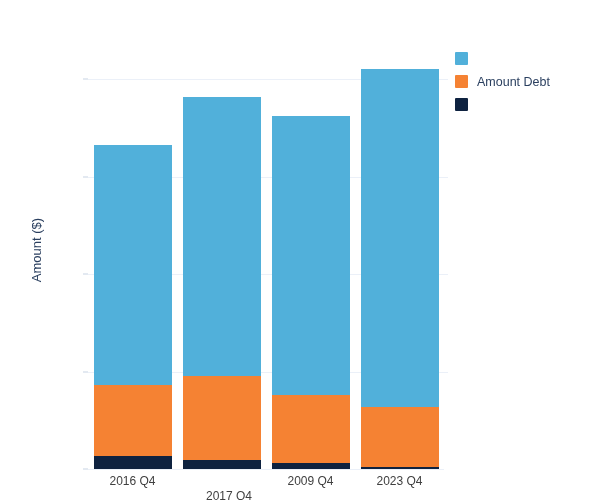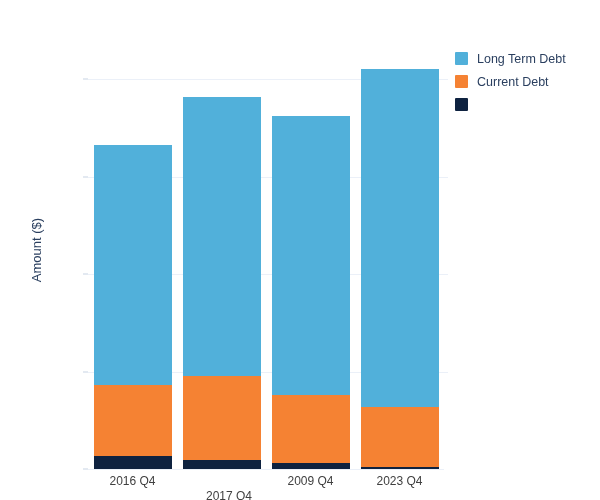--- a/index.html
+++ b/index.html
@@ -176,24 +176,23 @@
   <div id="x-axis-layer">
       <div class="x-tick-label" style="left: 82.5px; width: 100px;">2016 Q4</div>
       <div class="x-tick-label" style="left: 179px; width: 100px; margin-top: 15px;">2017 Q4</div>
       <div class="x-tick-label" style="left: 260.5px; width: 100px;">2009 Q4</div>
       <div class="x-tick-label" style="left: 349.5px; width: 100px;">2023 Q4</div>
     </div>
 
   <div class="legend" id="legend">
       <div class="legend-item">
         <span class="legend-swatch" style="background: rgb(81, 176, 218);"></span>
-        <span class="legend-label">Long Term Debt</span>
       </div>
       <div class="legend-item">
         <span class="legend-swatch" style="background: rgb(245, 130, 51);"></span>
-        <span class="legend-label">Current Debt</span>
+        <span class="legend-label">Amount Debt</span>
       </div>
       <div class="legend-item">
         <span class="legend-swatch" style="background: rgb(14, 34, 64);"></span>
       </div>
     </div>
 
 </div>
 
 </body></html>

